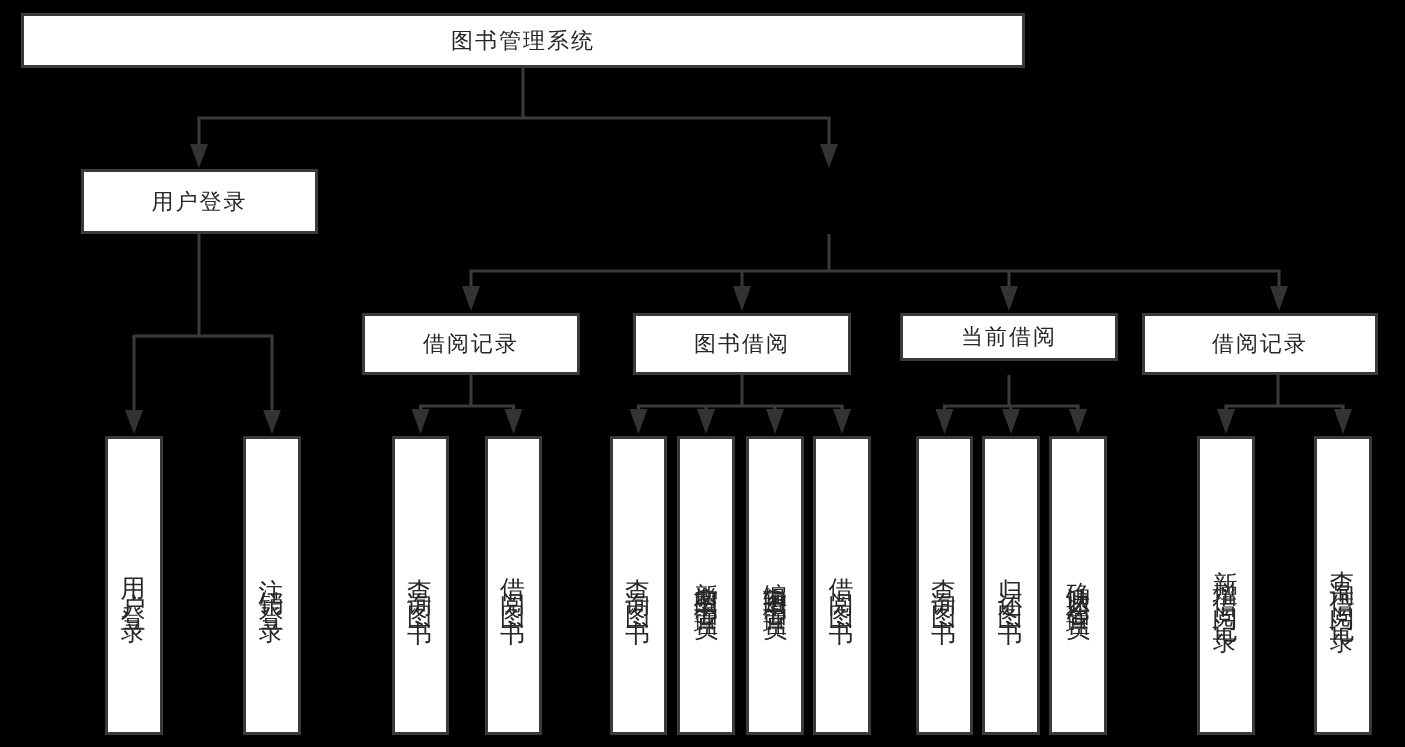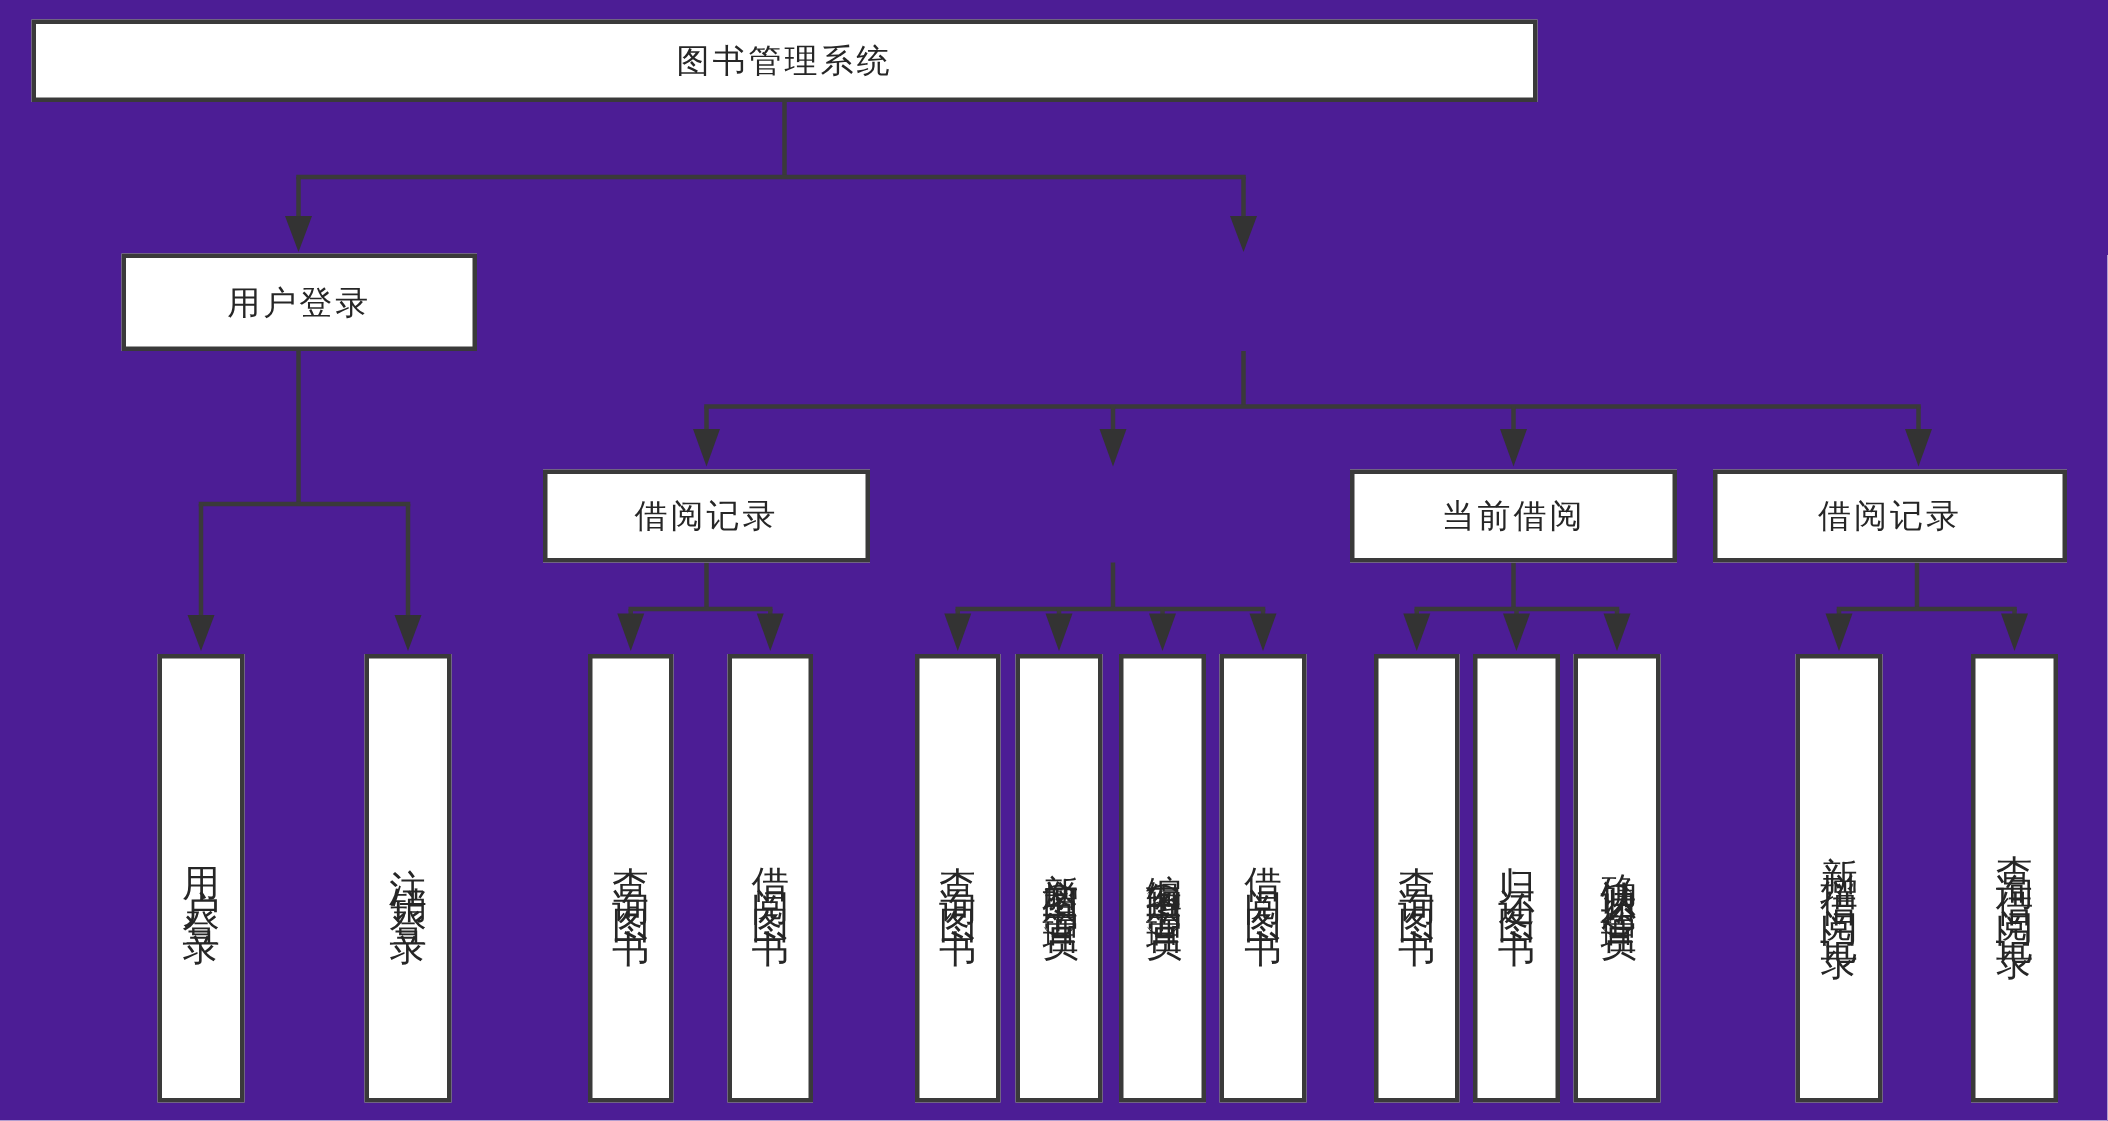--- a/index.html
+++ b/index.html
@@ -1,19 +1,19 @@
 <!DOCTYPE html>
 <html><head>
 <meta charset="utf-8">
 <style>
   html,body{margin:0;padding:0;background:#ffffff;}
   #stage{
     position:relative;
     width:1405px;height:747px;
-    background:#4c1d95;
+    background:#000000;
     font-family:"Liberation Sans", sans-serif;
     overflow:hidden;
   }
   #wires{position:absolute;left:0;top:0;z-index:0;}
   #wires path{stroke:#3a3a3a;stroke-width:3;fill:none;}
   #wires polygon{fill:#333333;stroke:none;}
   .box{
     position:absolute;
     box-sizing:border-box;
     background:#ffffff;
@@ -129,21 +129,24 @@
     <span class="h-label">图书管理系统</span>
   </div>
 
   <div class="box" style="left:81px;top:169px;width:237px;height:65px;">
     <span class="h-label">用户登录</span>
   </div>
 
   <div class="box" style="left:362px;top:313px;width:218px;height:62px;">
     <span class="h-label">借阅记录</span>
   </div>
-  <div class="box" style="left:900px;top:313px;width:218px;height:62px;">
+  <div class="box" style="left:633px;top:313px;width:218px;height:62px;">
+    <span class="h-label">图书借阅</span>
+  </div>
+  <div class="box" style="left:900px;top:313px;width:218px;height:48px;">
     <span class="h-label">当前借阅</span>
   </div>
   <div class="box" style="left:1142px;top:313px;width:236px;height:62px;">
     <span class="h-label">借阅记录</span>
   </div>
 
   <div class="box v-box v-short" style="left:105px;top:436px;width:58px;height:299px;">
     <span class="v-text">用户登录</span>
   </div>
   <div class="box v-box v-short" style="left:243px;top:436px;width:58px;height:299px;">

